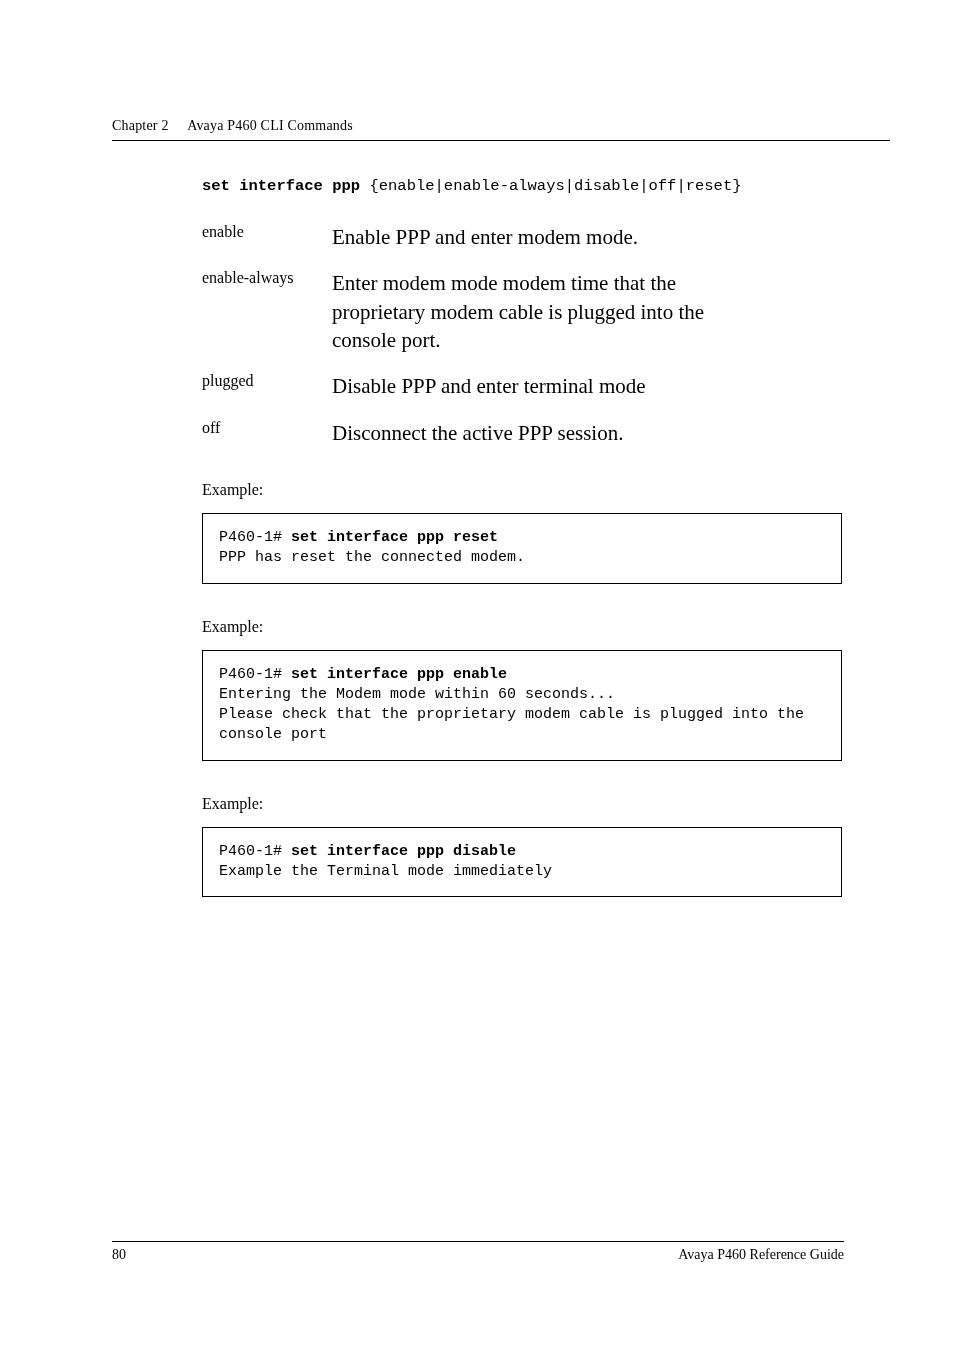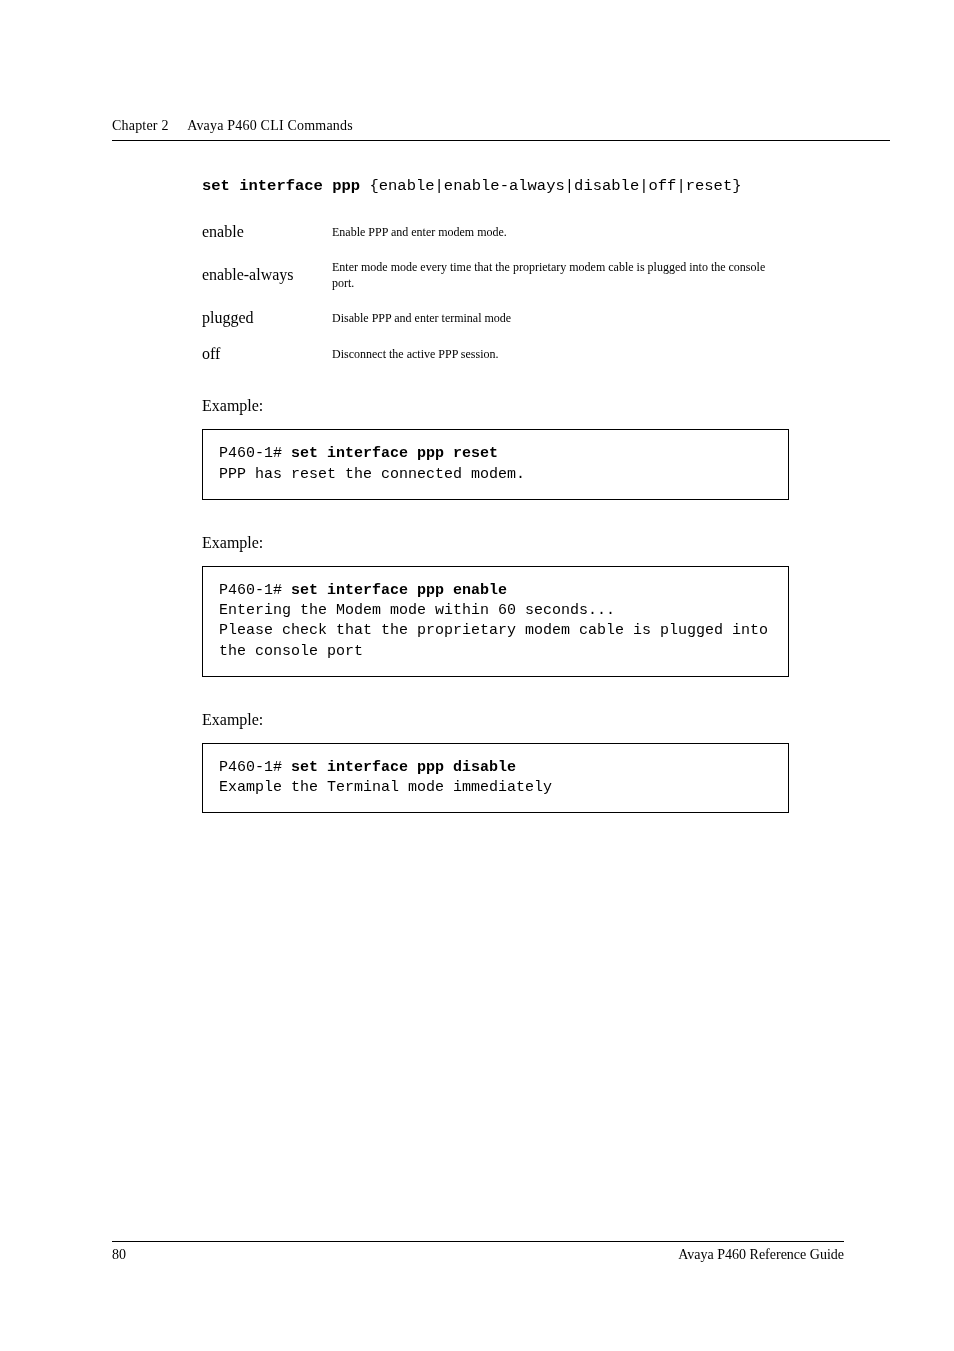--- a/index.html
+++ b/index.html
@@ -33,48 +33,48 @@
     font-size: 15.5px;
     margin: 0 0 28px 90px;
     white-space: pre;
   }
   .syntax .b { font-weight: bold; }
   .params {
     margin: 0 0 28px 90px;
   }
   .param-row {
     display: flex;
-    align-items: center;
+    align-items: flex-start;
     margin-bottom: 18px;
   }
   .param-row:last-child { margin-bottom: 0; }
   .param-name {
     width: 130px;
     flex: 0 0 130px;
     font-size: 16px;
   }
   .param-desc {
-    font-size: 12px;
+    font-size: 21px;
     line-height: 1.35;
     max-width: 440px;
   }
   .example-label {
     font-size: 16px;
     margin: 34px 0 14px 90px;
   }
   .codeblock {
     margin: 0 12px 0 90px;
     border: 1px solid #000;
     padding: 14px 16px 14px 16px;
     font-family: "Courier New", Courier, monospace;
     font-size: 15px;
     line-height: 1.35;
     white-space: pre-wrap;
     box-sizing: border-box;
-    width: 587px;
+    width: 640px;
   }
   .codeblock .b { font-weight: bold; }
   .footer {
     position: absolute;
     bottom: 88px;
     left: 112px;
     right: 110px;
   }
   .footer-rule {
     border: none;
@@ -99,21 +99,21 @@
 
   <div class="syntax"><span class="b">set interface ppp</span><span> {enable|enable-always|disable|off|reset}</span></div>
 
   <div class="params">
     <div class="param-row">
       <div class="param-name">enable</div>
       <div class="param-desc">Enable PPP and enter modem mode.</div>
     </div>
     <div class="param-row">
       <div class="param-name">enable-always</div>
-      <div class="param-desc">Enter mode mode every time that the proprietary modem cable is plugged into the console port.</div>
+      <div class="param-desc">Enter modem mode modem time that the proprietary modem cable is plugged into the console port.</div>
     </div>
     <div class="param-row">
       <div class="param-name">plugged</div>
       <div class="param-desc">Disable PPP and enter terminal mode</div>
     </div>
     <div class="param-row">
       <div class="param-name">off</div>
       <div class="param-desc">Disconnect the active PPP session.</div>
     </div>
   </div>

